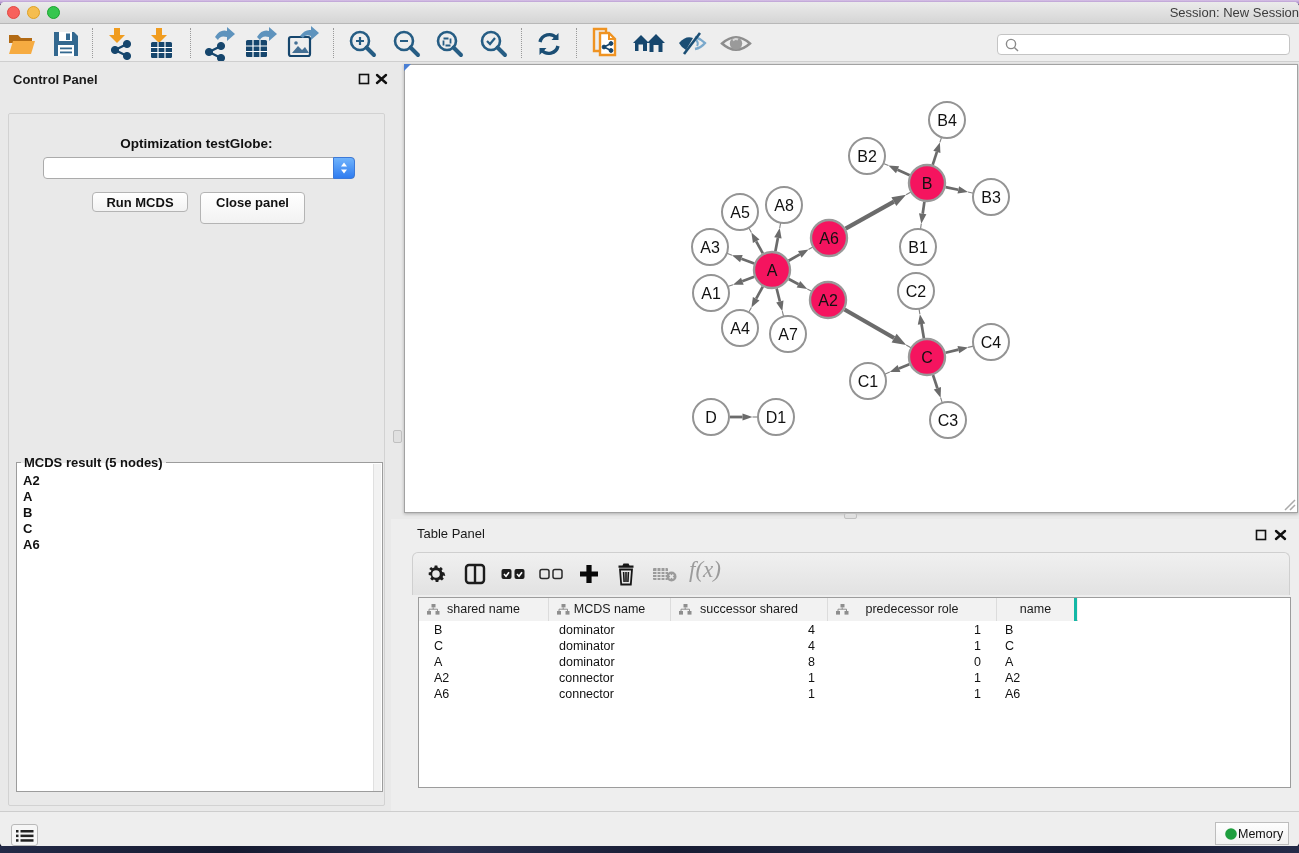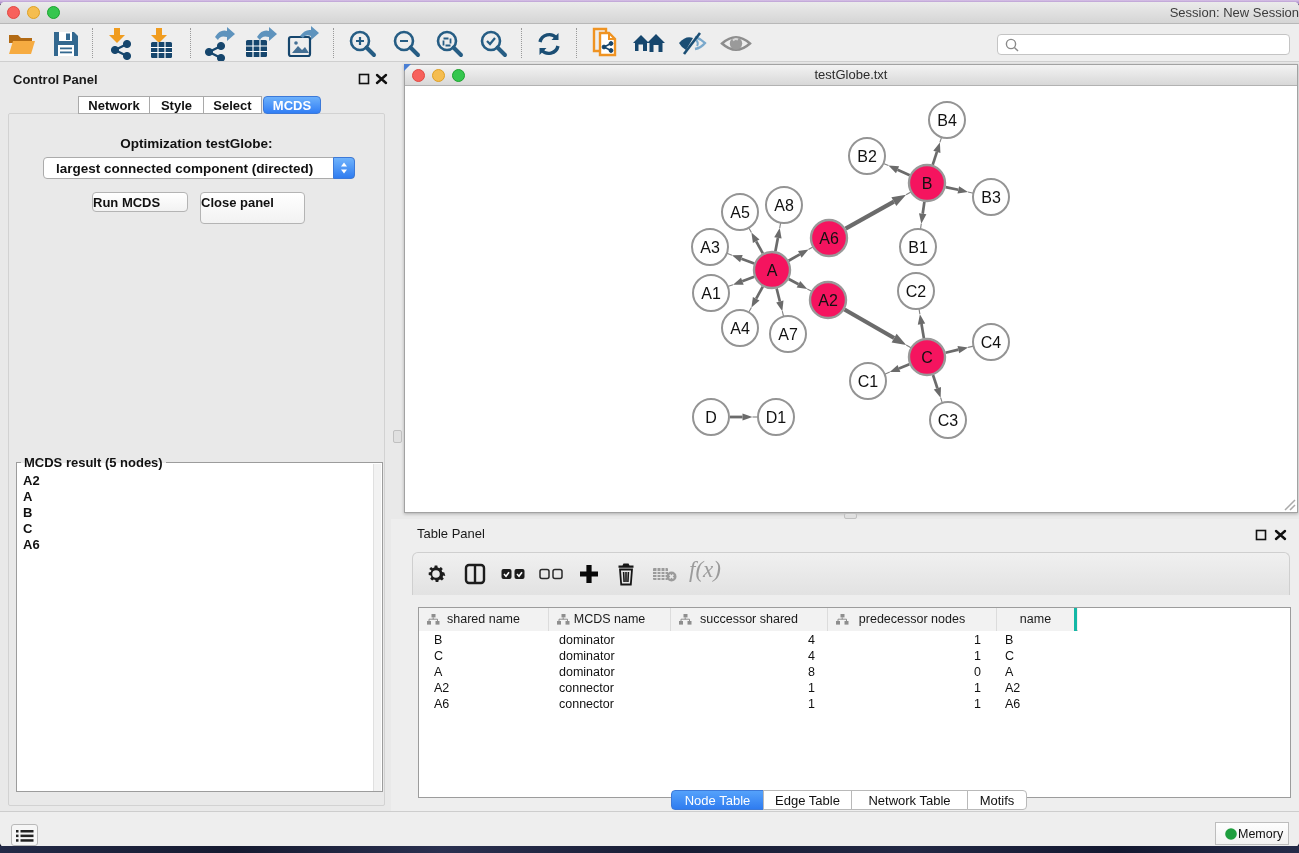--- a/index.html
+++ b/index.html
@@ -42,21 +42,21 @@
   .tabbar { position:absolute; }
   .tab { position:absolute; top:0; height:18px; background:#fff;
     border:1px solid #a9a9a9; font-size:13px; color:#111; text-align:center;
     line-height:17px; }
   .tab.sel { background:linear-gradient(#6db1fb,#317ef5); color:#fff;
     border:1px solid #3c79d8; border-radius:4px; }
   .cp-inner { position:absolute; left:8px; top:51px; width:377px; height:693px;
     border:1px solid #d2d2d2; border-radius:2px; }
   .btn { position:absolute; background:linear-gradient(#ffffff,#f2f2f2);
     border:1px solid #b4b4b4; border-radius:4px; font-size:13px; color:#111;
-    text-align:left; }
+    text-align:center; }
   .combo { position:absolute; left:43px; top:95px; width:312px; height:22px;
     background:#fff; border:1px solid #ababab; border-radius:4px; }
   .combo .cap { position:absolute; right:-1px; top:-1px; width:22px; height:22px;
     background:linear-gradient(#6fb3fc,#2f7cf0); border-radius:0 4px 4px 0;
     border:1px solid #3c79d8; }
   .combo .txt { position:absolute; left:12px; top:0; font-size:13.5px;
     line-height:21px; color:#111; }
   .mcds-box { position:absolute; left:16px; top:400px; width:367px; height:330px;
     background:#fff; border:1px solid #9c9c9c; }
   .mcds-title { position:absolute; left:21px; top:393px; font-size:13px; color:#111; z-index:5; background:linear-gradient(#e9e9e9 52%,#ffffff 52%); padding:0 3px; }
@@ -74,21 +74,21 @@
   .ftl { position:absolute; width:13px; height:13px; border-radius:50%; top:4px; }
   .ftl.r { left:7px;  background:#f7615c; border:0.5px solid #e14942; }
   .ftl.y { left:27px; background:#f5bd4f; border:0.5px solid #dfa023; }
   .ftl.g { left:47px; background:#35c64e; border:0.5px solid #1ba32e; }
   .canvas { position:absolute; left:0; top:21px; width:892px; height:426px; background:#fff; overflow:hidden; }
   
   .tp { left:391px; top:517px; width:908px; height:292px; background:#eee; }
   .tp-toolbar { position:absolute; left:21px; top:33px; width:878px; height:43px;
     background:linear-gradient(#f0f0f0,#e2e2e2); border:1px solid #cfcfcf;
     border-radius:6px 6px 0 0; border-bottom:none; }
-  .tp-table { position:absolute; left:27px; top:88px; width:873px; height:191px;
+  .tp-table { position:absolute; left:27px; top:78px; width:873px; height:191px;
     background:#fff; border:1px solid #9c9c9c; }
   .th { position:absolute; top:0; height:23px; background:#f2f2f2;
     border-right:1px solid #dcdcdc; font-size:12.5px; color:#1a1a1a; text-align:center;
     line-height:23px; }
   .thead-row { position:absolute; left:0; top:0; width:659px; height:23px;
     border-bottom:1px solid #c8c8c8; background:#f2f2f2; }
   .cell { position:absolute; font-size:12.5px; color:#111; height:16px; line-height:16px; }
   .bottom-tabs { position:absolute; left:0px; top:271px; width:908px; height:22px; }
   .btab { position:absolute; top:0; height:20px; background:#fff; border:1px solid #b9b9b9;
     font-size:13px; color:#111; text-align:center; line-height:19px; }
@@ -253,52 +253,39 @@
 <div class="abs mainbg"></div>
 <div class="abs cp">
   <div class="panel-title" style="position:absolute;left:13px;top:10px">Control Panel</div>
   <svg style="position:absolute;left:358px;top:11px" width="12" height="12">
     <rect x="1.5" y="1.5" width="9" height="9" fill="none" stroke="#111" stroke-width="1.6"></rect>
   </svg>
   <svg style="position:absolute;left:375px;top:11px" width="13" height="12">
     <path d="M2 2 L11 10 M11 2 L2 10" stroke="#111" stroke-width="2.4" stroke-linecap="round"></path>
   </svg>
   <div class="cp-inner"></div>
-  <div class="tabbar" style="left:0;top:34px;width:391px;height:18px">
-    <div class="tab" style="left:78px;width:72px">Network</div>
-    <div class="tab" style="left:149px;width:55px">Style</div>
-    <div class="tab" style="left:203px;width:59px">Select</div>
-    <div class="tab sel" style="left:263px;width:58px">MCDS</div>
-  </div>
   <div style="position:absolute;left:8px;top:74px;width:377px;text-align:center;font-size:13.5px;color:#111">Optimization testGlobe:</div>
   <div class="combo">
-    <div class="txt">largest connected component (directed)</div>
     <div class="cap">
       <svg width="20" height="20" style="position:absolute;left:0;top:0">
         <path d="M10 4.5 L13 8.5 h-6 Z" fill="#fff"></path>
         <path d="M10 15.5 L13 11.5 h-6 Z" fill="#fff"></path>
       </svg>
     </div>
   </div>
   <div class="btn" style="left:92px;top:130px;width:96px;height:20px;line-height:19px">Run MCDS</div>
   <div class="btn" style="left:200px;top:130px;width:105px;height:32px;line-height:19px">Close panel</div>
   <div class="mcds-title">MCDS result (5 nodes)</div>
   <div class="mcds-box">
     <div class="mcds-list">A2<br>A<br>B<br>C<br>A6</div>
     <div class="mcds-sb"></div>
   </div>
 </div>
 <div class="abs netdesk">
   <div class="frame">
-    <div class="frame-tb">
-      <div class="ftl r"></div>
-          <div class="ftl y"></div>
-          <div class="ftl g"></div>
-      <div class="title">testGlobe.txt</div>
-    </div>
     <svg style="position:absolute;left:-1px;top:-1px" width="8" height="8">
           <path d="M0 0 h7 L0 7 Z" fill="#4a7fd4"></path>
         </svg>
     <div class="canvas">
       <svg class="graph" viewBox="405 86 893 426" width="893" height="426" font-family="Liberation Sans, sans-serif">
 <line x1="762.8" y1="253.4" x2="756.2" y2="241.3" stroke="#6b6b6b" stroke-width="2.7"></line>
 <line x1="751.4" y1="232.6" x2="748.7" y2="227.8" stroke="#6b6b6b" stroke-width="1.1" opacity="0.85"></line>
 <polygon points="751.4,232.6 759.5,239.5 752.9,243.1" fill="#6b6b6b"></polygon>
 <line x1="775.4" y1="251.3" x2="777.9" y2="237.9" stroke="#6b6b6b" stroke-width="2.7"></line>
 <line x1="779.7" y1="228.1" x2="780.7" y2="222.7" stroke="#6b6b6b" stroke-width="1.1" opacity="0.85"></line>
@@ -457,21 +444,21 @@
       <circle cx="19.5" cy="10.5" r="5" fill="#9b9b9b"></circle>
       <path d="M17.6 8.6 l3.8 3.8 M21.4 8.6 l-3.8 3.8" stroke="#e9e9e9" stroke-width="1.5"></path>
     </svg>
     <div style="position:absolute;left:276px;top:4px;font-family:'Liberation Serif',serif;font-style:italic;font-size:23px;color:#9b9b9b">f(x)</div>
   </div>
   <div class="tp-table">
     <div class="thead-row">
       <div class="th" style="left:0;width:130px">shared name</div>
       <div class="th" style="left:130px;width:122px">MCDS name</div>
       <div class="th" style="left:252px;width:157px">successor shared</div>
-      <div class="th" style="left:409px;width:169px">predecessor nodes</div>
+      <div class="th" style="left:409px;width:169px">predecessor role</div>
       <div class="th" style="left:578px;width:80px;border-right:3px solid #14b8a6">name</div>
       <svg class="thi" style="position:absolute;left:8px;top:6px" width="13" height="11">
             <use href="#treeic"></use>
           </svg>
       <svg class="thi" style="position:absolute;left:138px;top:6px" width="13" height="11">
             <use href="#treeic"></use>
           </svg>
       <svg class="thi" style="position:absolute;left:260px;top:6px" width="13" height="11">
             <use href="#treeic"></use>
           </svg>
@@ -498,26 +485,20 @@
         <div class="cell" style="left:140px;top:72px">connector</div>
         <div class="cell" style="left:330px;top:72px;width:66px;text-align:right">1</div>
         <div class="cell" style="left:480px;top:72px;width:82px;text-align:right">1</div>
         <div class="cell" style="left:586px;top:72px">A2</div>
     <div class="cell" style="left:15px;top:88px">A6</div>
         <div class="cell" style="left:140px;top:88px">connector</div>
         <div class="cell" style="left:330px;top:88px;width:66px;text-align:right">1</div>
         <div class="cell" style="left:480px;top:88px;width:82px;text-align:right">1</div>
         <div class="cell" style="left:586px;top:88px">A6</div>
   </div>
-  <div class="bottom-tabs">
-    <div class="btab sel" style="left:280px;width:93px;border-radius:4px 0 0 4px">Node Table</div>
-    <div class="btab" style="left:372px;width:89px">Edge Table</div>
-    <div class="btab" style="left:460px;width:117px">Network Table</div>
-    <div class="btab" style="left:576px;width:60px;border-radius:0 4px 4px 0">Motifs</div>
-  </div>
 </div>
 <div class="abs statusbar"></div>
 <div class="hamb">
   <svg width="19" height="14" style="position:absolute;left:4px;top:4px">
     <g fill="#222">
           <rect x="0" y="1" width="2.5" height="2.5"></rect>
           <rect x="0" y="5.6" width="2.5" height="2.5"></rect>
           <rect x="0" y="10.2" width="2.5" height="2.5"></rect>
     <rect x="4.5" y="1" width="13" height="2.5"></rect>
           <rect x="4.5" y="5.6" width="13" height="2.5"></rect>

